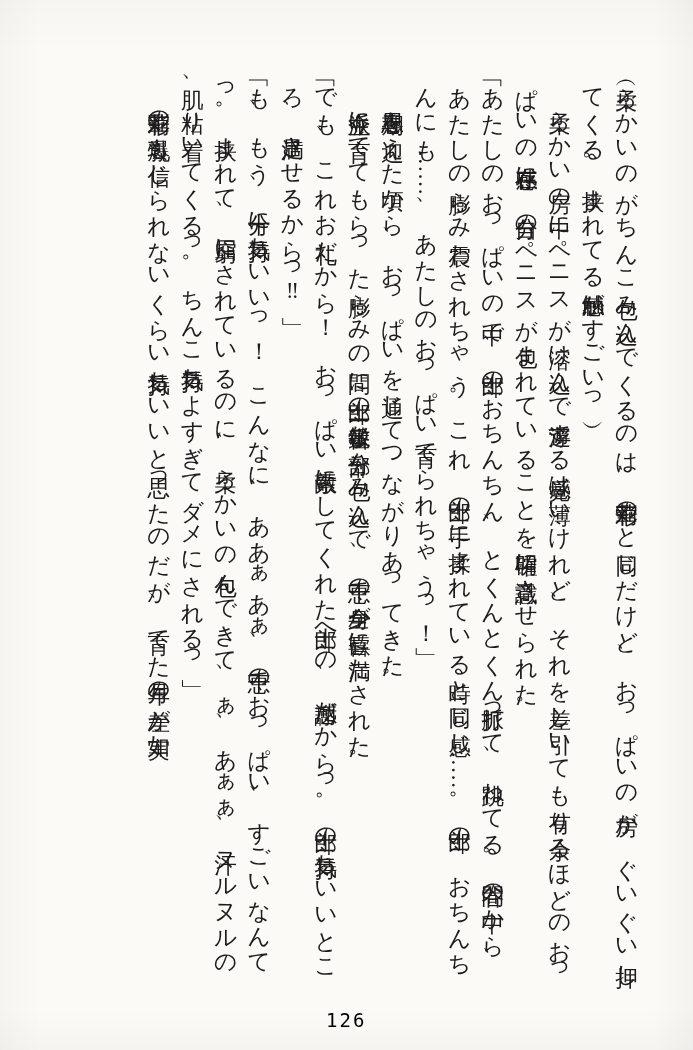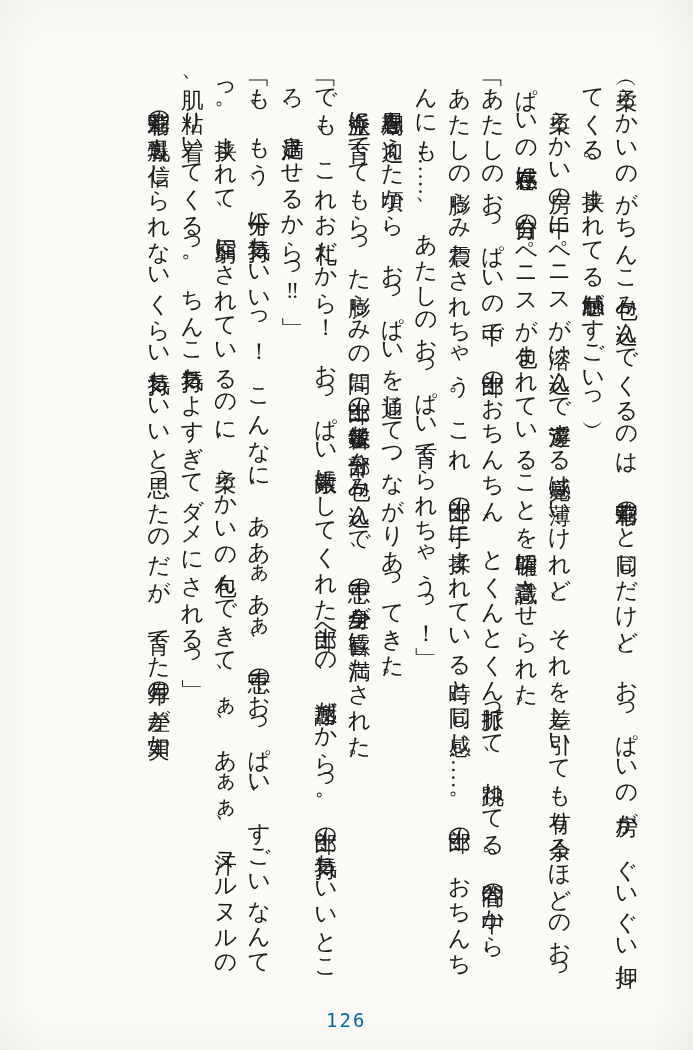--- a/index.html
+++ b/index.html
@@ -34,21 +34,21 @@
     margin: 0;
     padding: 0;
   }
   .page-number {
     position: absolute;
     top: 1009px;
     left: 326px;
     font-family: "DejaVu Sans Mono", monospace;
     font-size: 19px;
     letter-spacing: 2px;
-    color: #0369a1;
+    color: #000000;
   }
 </style>
 </head>
 <body>
 
 <div class="text-block">
   <p>（柔らかいのがちんこ包み込んでくるのは、彩莉華のと同じだけど、おっぱいの房が、ぐいぐい押してくる。挟まれてる感触がすごいっ）</p>
   <p>　柔らかい房の中にペニスが溶け込んで浮遊する感覚は薄いけれど、それを差し引いても有り余るほどのおっぱいの存在感に、自分のペニスが包まれていることを明確に意識させられた。</p>
   <p>「あたしのおっぱいの中で、士郎のおちんちん、とくんとくん脈打って、跳ねてる。谷間の中から、あたしの膨らみ震わされちゃう。これ、士郎の手に揉まれている時と同じ感じ……。士郎の、おちんちんにも……、あたしのおっぱい育てられちゃうっ！」</p>
   <p>　思春期を迎えた頃から、おっぱいを通じてつながりあってきた。</p>

